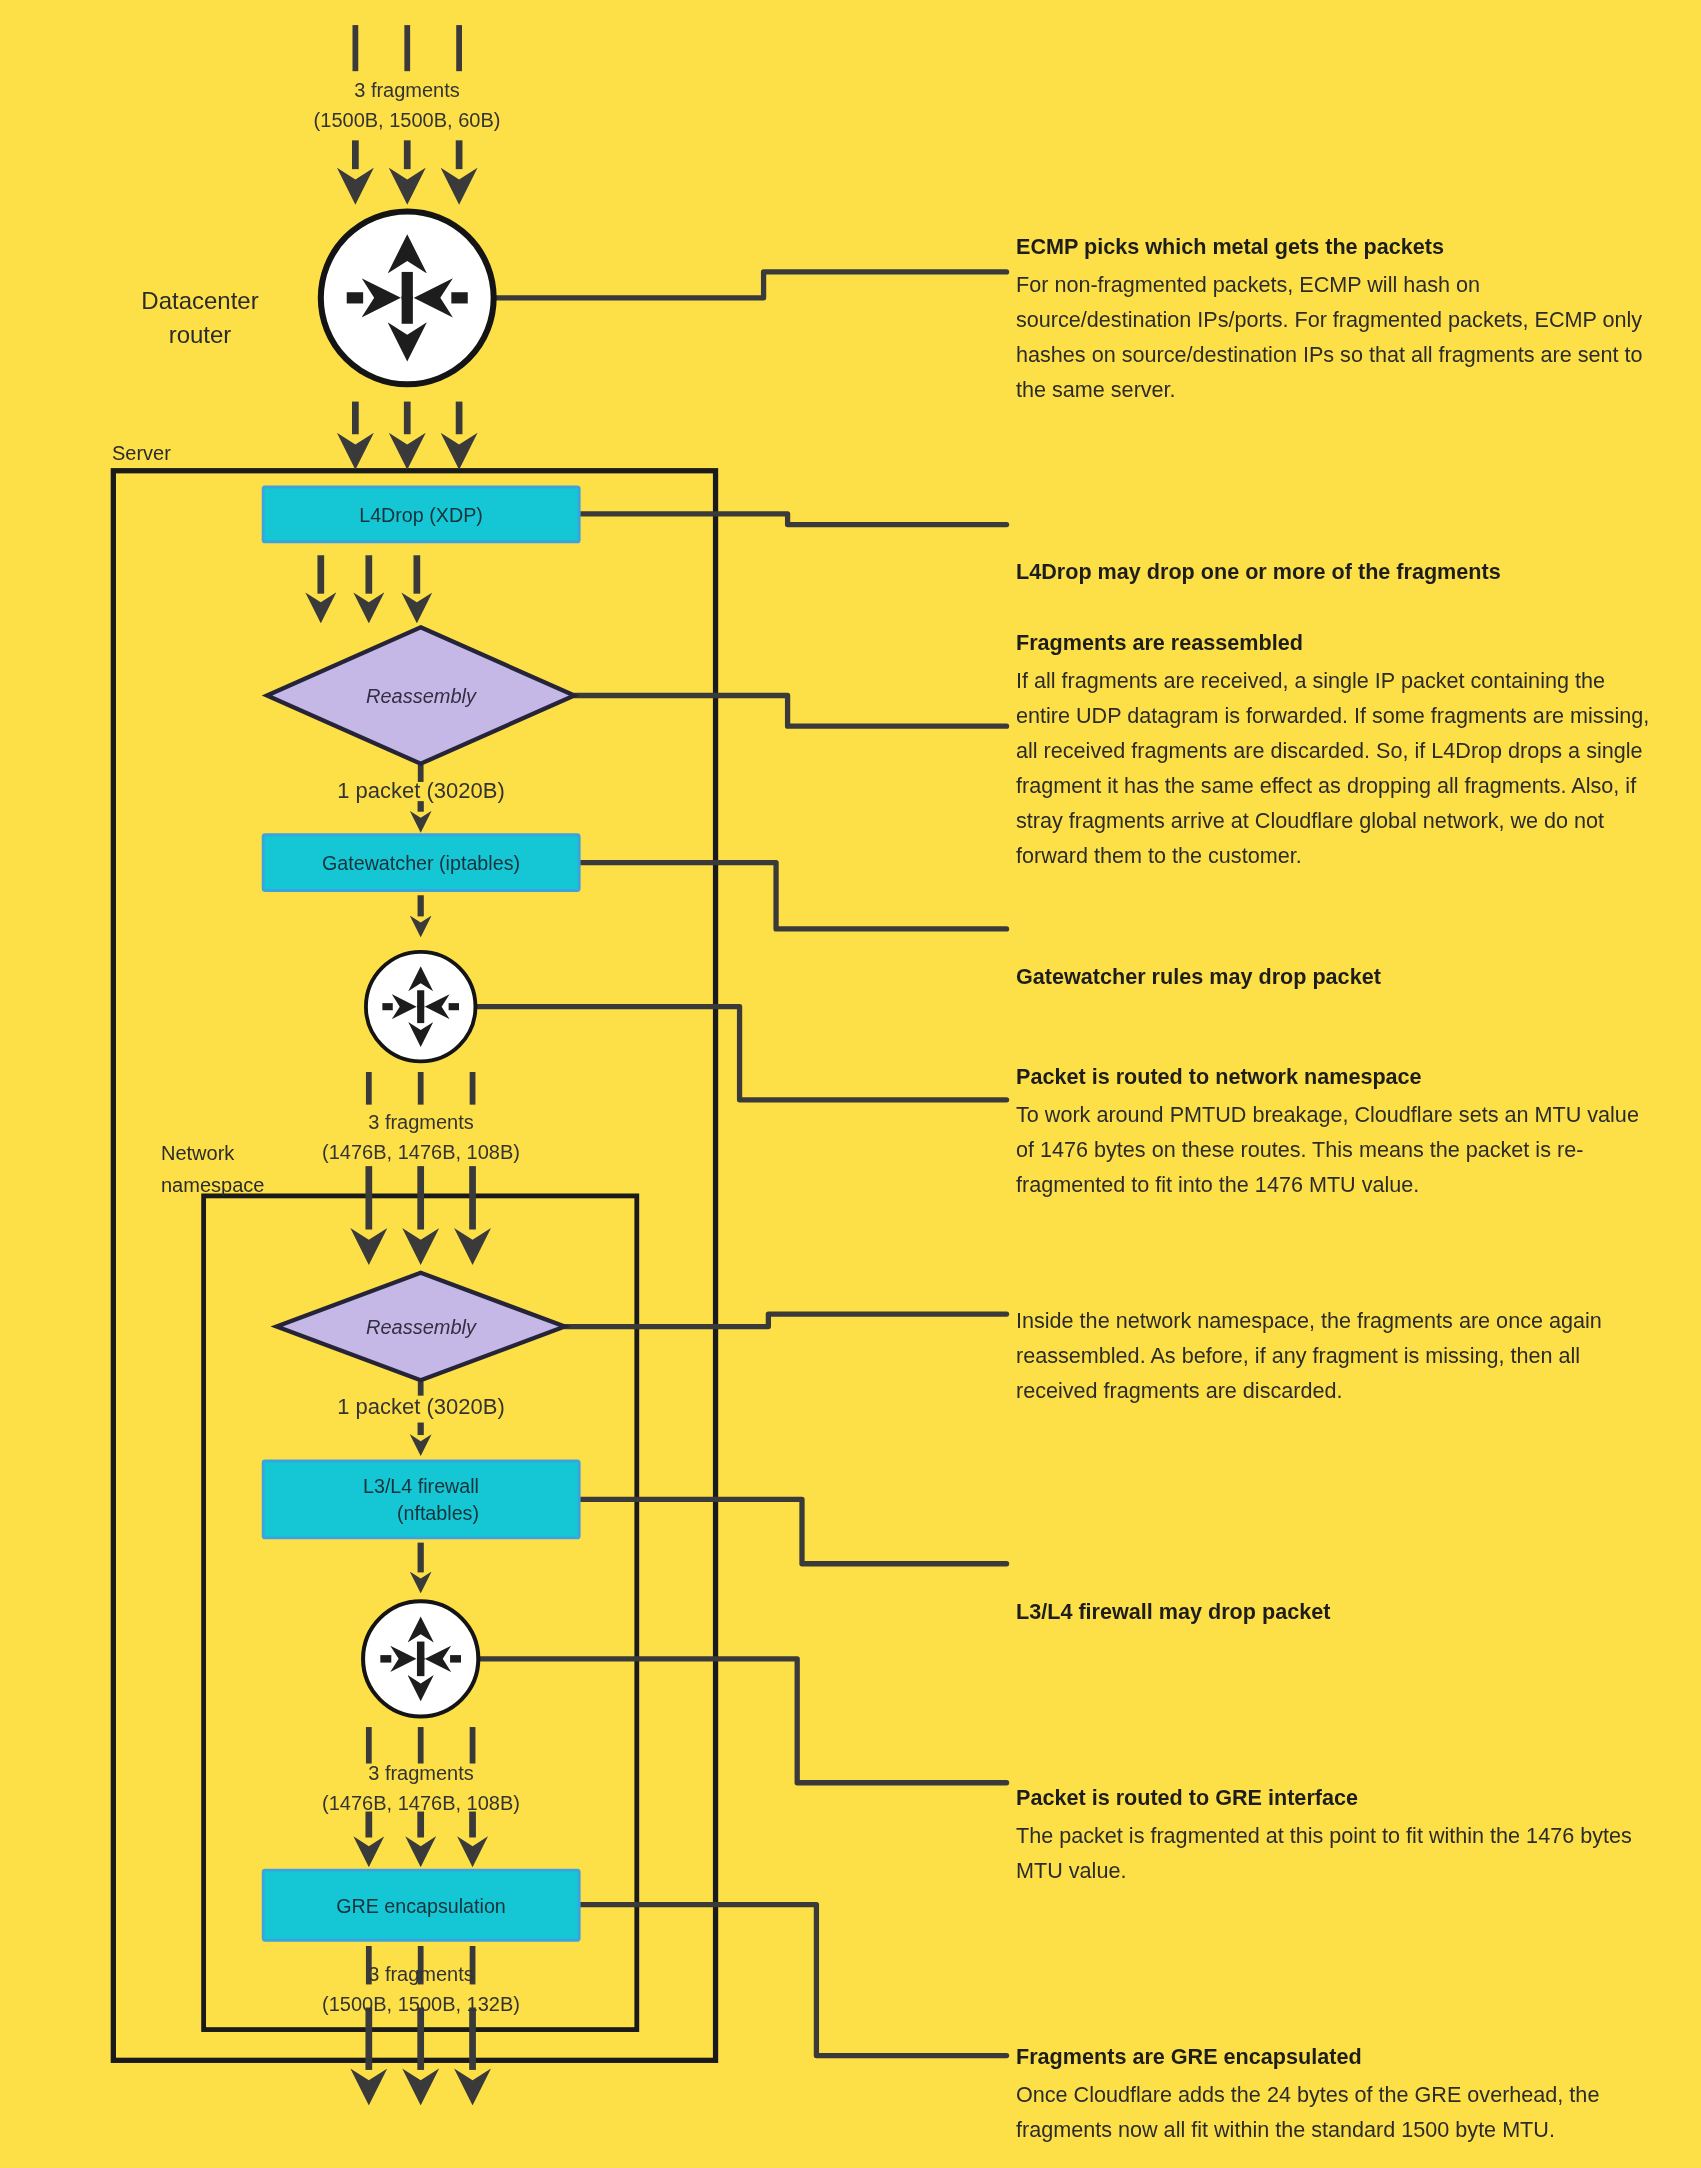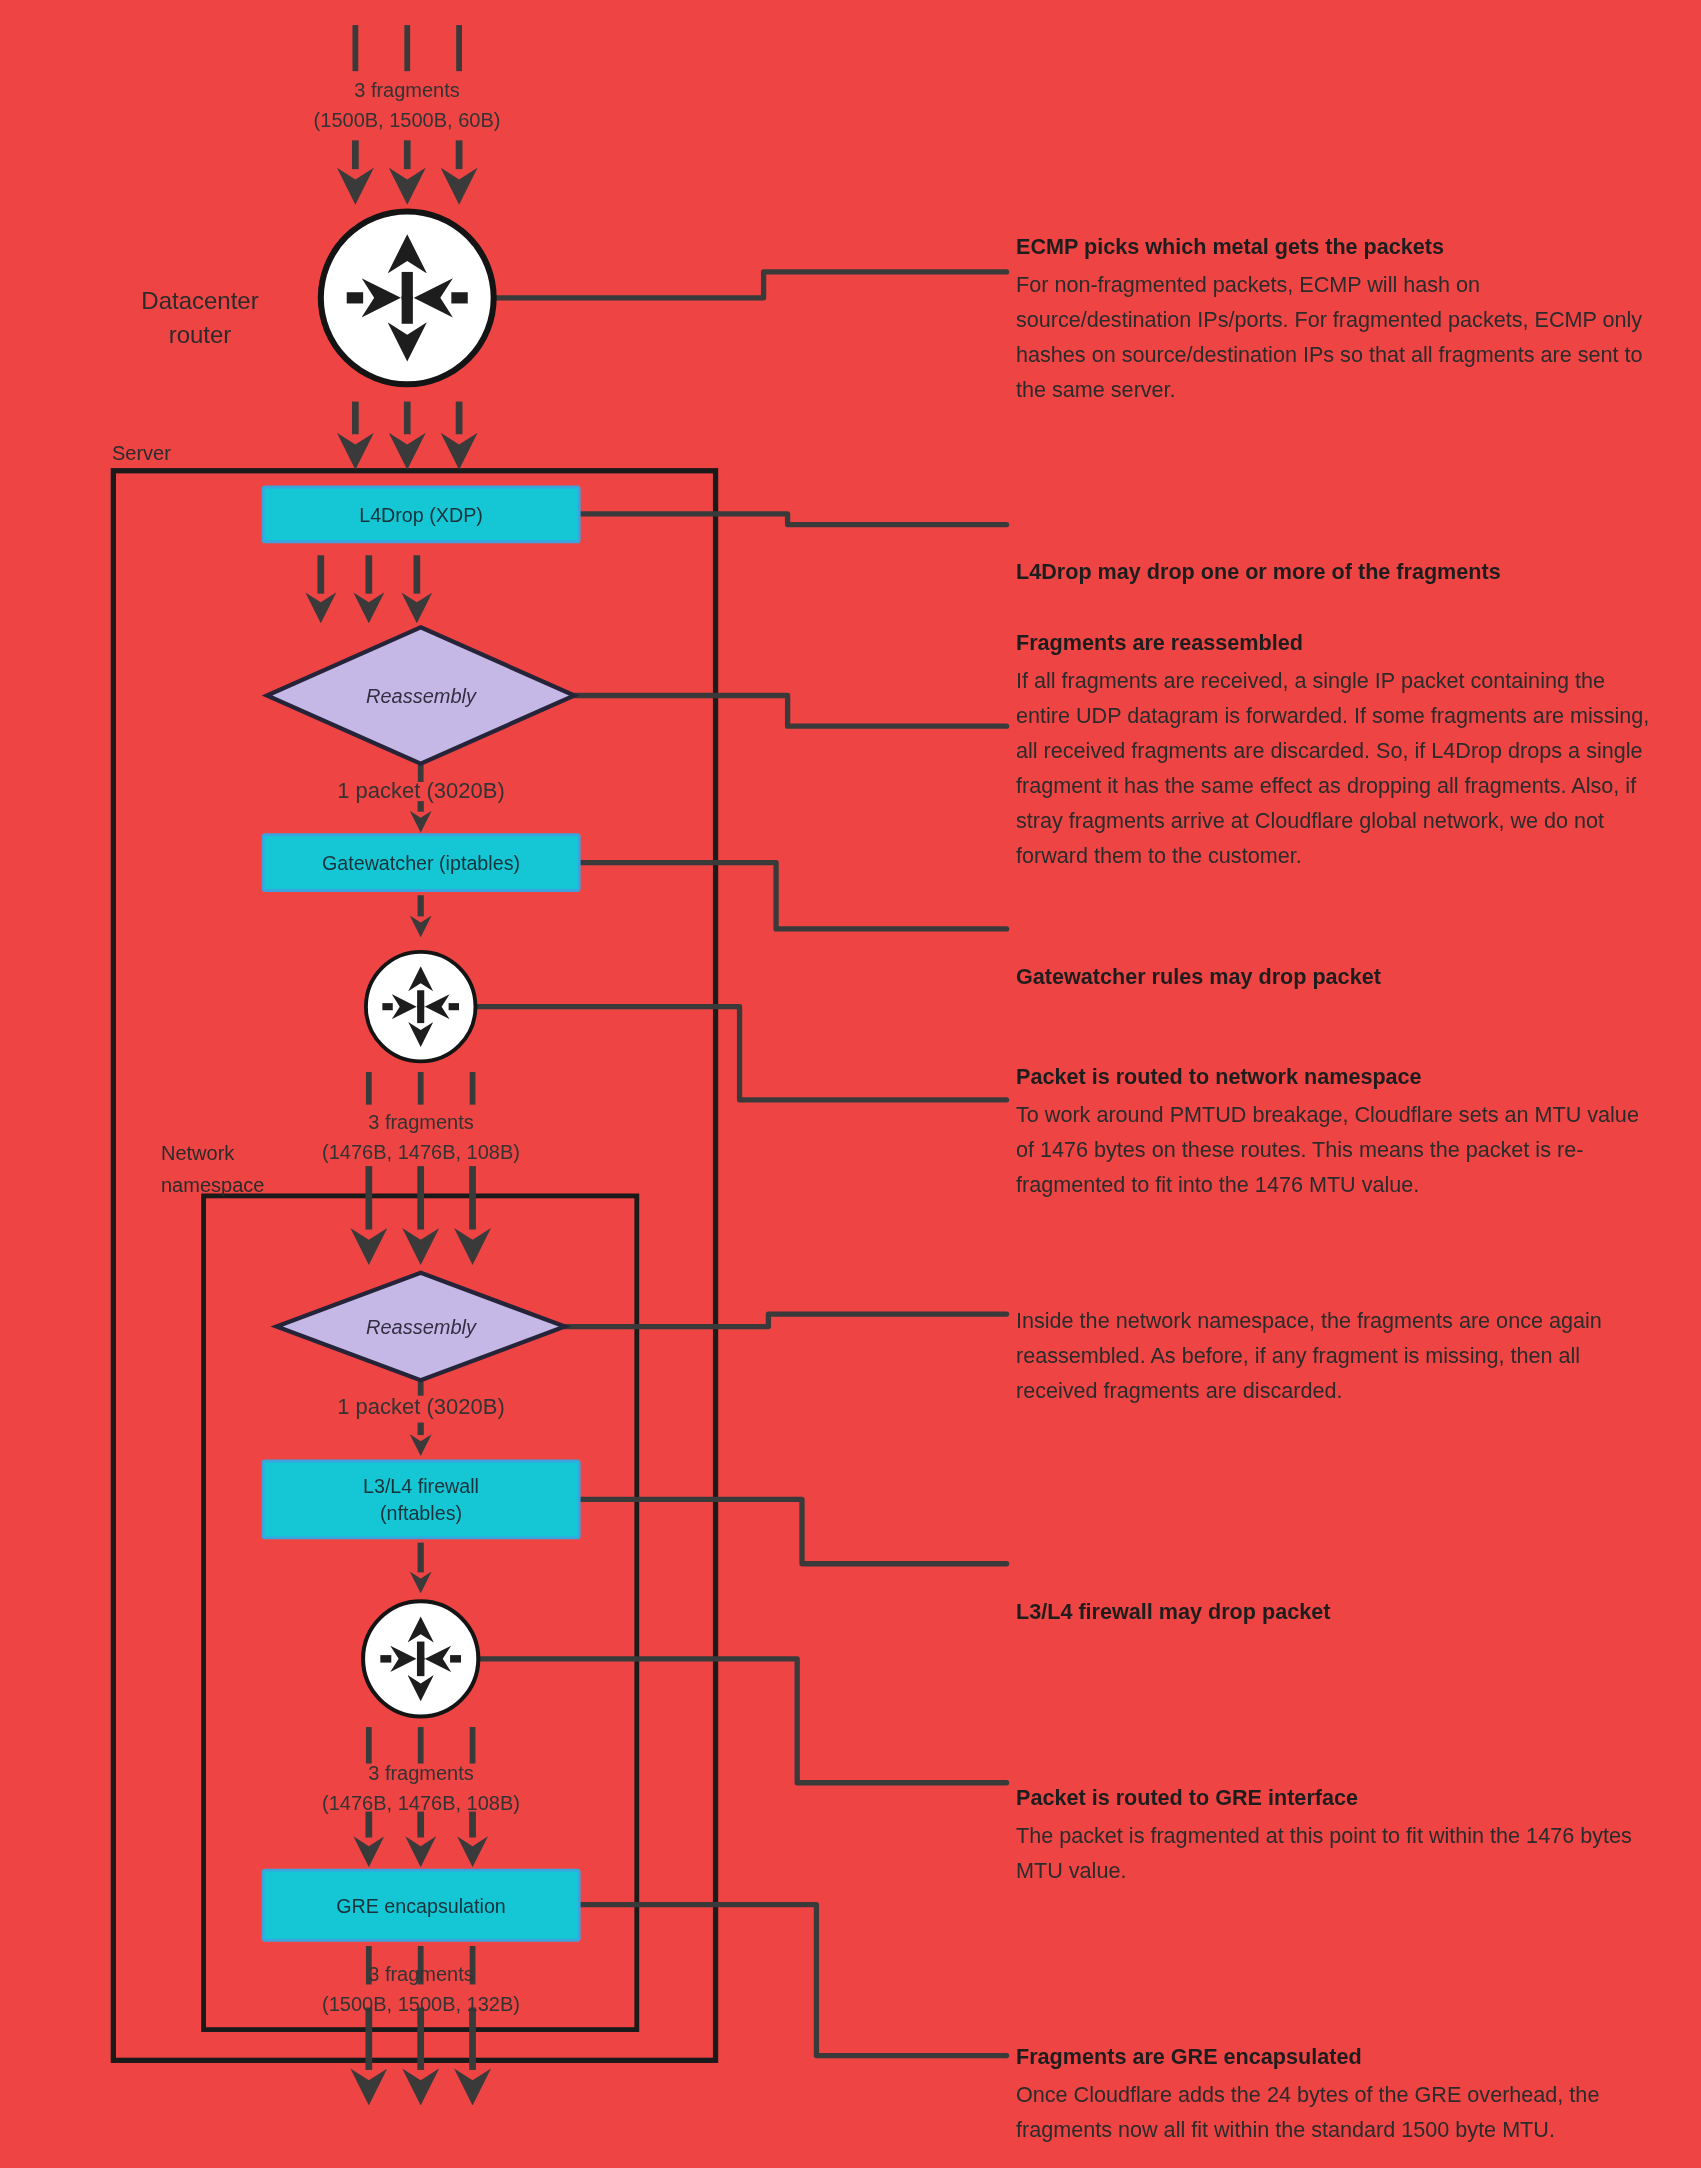--- a/index.html
+++ b/index.html
@@ -1,22 +1,22 @@
 <!DOCTYPE html>
 <html><head>
 <meta charset="utf-8">
 <style>
   html,body{margin:0;padding:0;background:#fff;}
-  .canvas{position:relative;width:1701px;height:2168px;background:#ef4444;overflow:hidden;
+  .canvas{position:relative;width:1701px;height:2168px;background:#fde047;overflow:hidden;
           font-family:"Liberation Sans", sans-serif;color:#2b2b2b;}
   .diagram-svg{position:absolute;left:0;top:0;width:1701px;height:2168px;}
 
   .node-label{position:absolute;transform:translate(-50%,-50%);text-align:center;
               font-size:19.7px;color:#16323b;white-space:nowrap;}
-  .node-label.two-line{line-height:27px;}
+  .node-label.two-line{line-height:27px;text-align:right;}
   .diamond-label{position:absolute;transform:translate(-50%,-50%);font-size:20px;color:#322f42;white-space:nowrap;font-style:italic;}
   .packet-label{position:absolute;transform:translate(-50%,-50%);font-size:22px;color:#333;white-space:nowrap;}
   .frag-label{position:absolute;transform:translateX(-50%);text-align:center;font-size:20px;
               line-height:30px;color:#333;white-space:nowrap;}
   .side-label{position:absolute;font-size:20px;color:#2b2b2b;white-space:nowrap;line-height:32px;}
   .dc-label{position:absolute;text-align:center;font-size:24px;line-height:34px;color:#2b2b2b;
             transform:translateX(-50%);white-space:nowrap;}
 
   .ann{position:absolute;left:1016px;width:636px;margin-top:47px;}
   .ann h3{margin:0 0 5.8px 0;font-size:21.6px;line-height:29px;font-weight:bold;color:#1d1d1d;}

